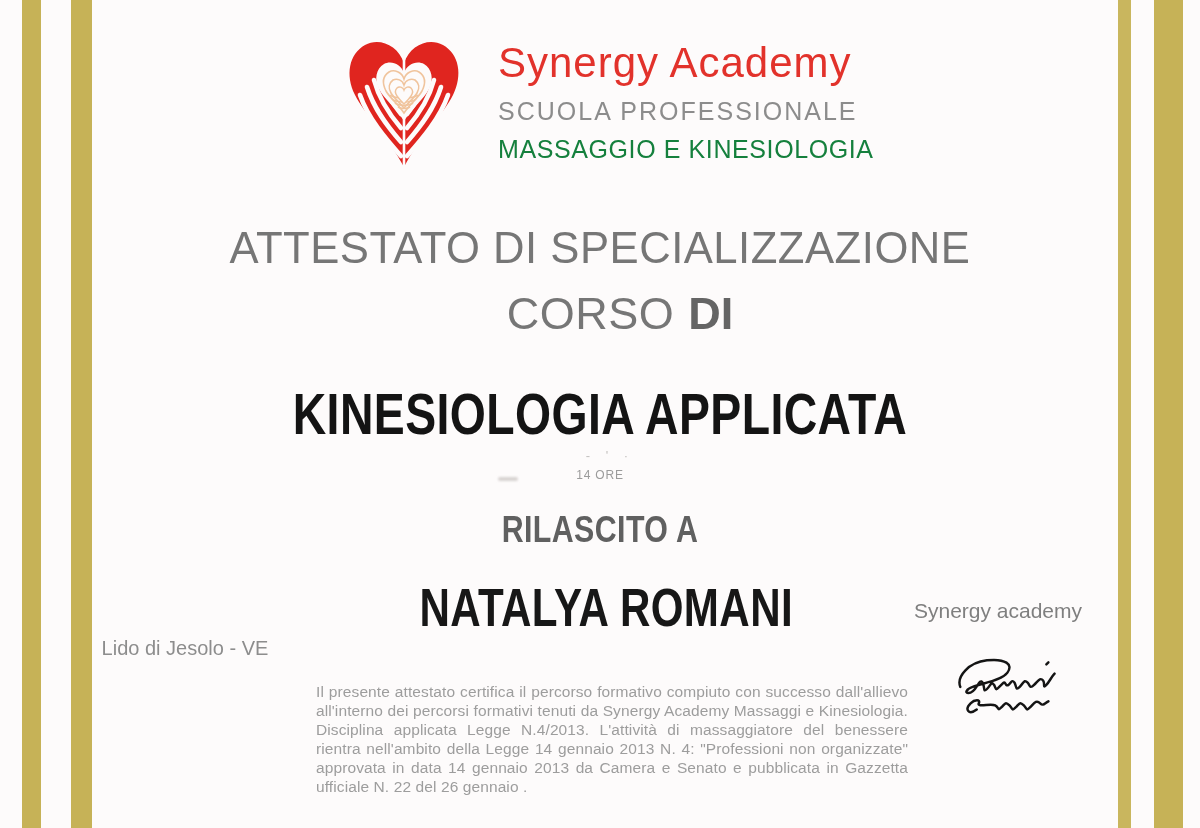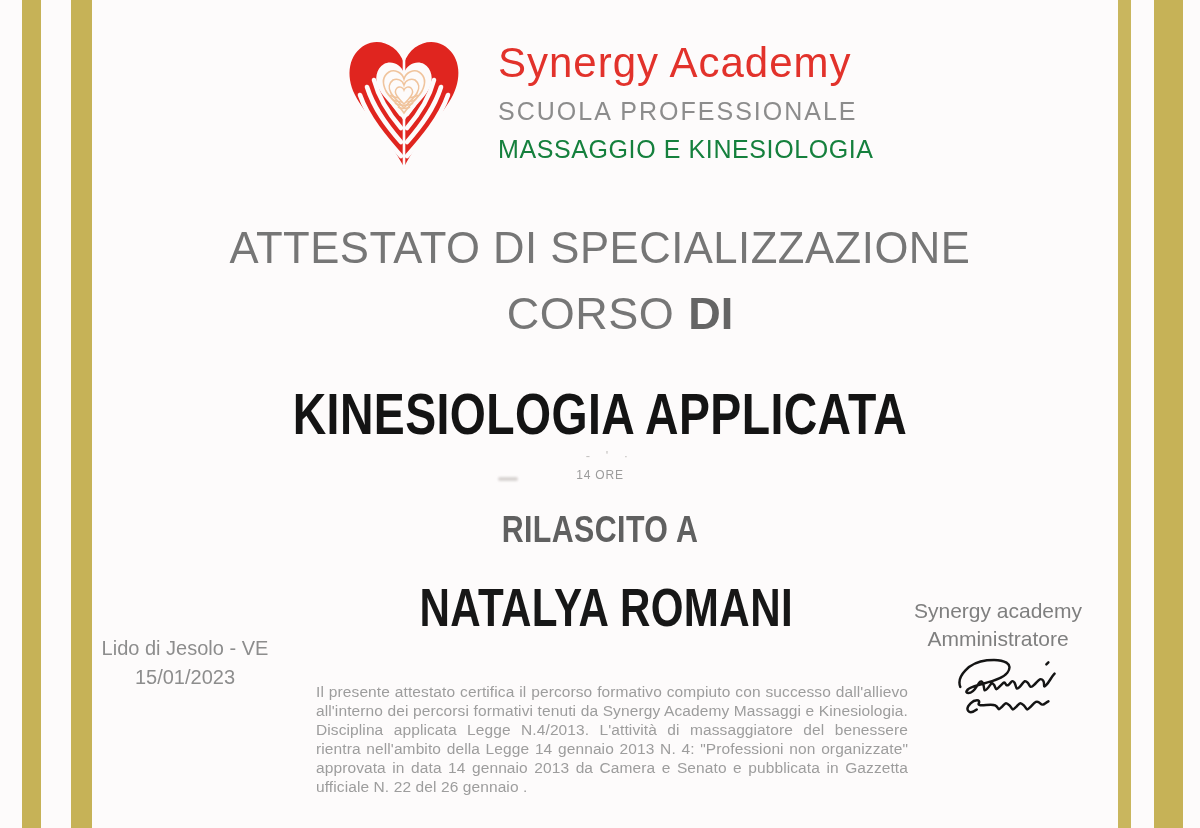--- a/index.html
+++ b/index.html
@@ -125,26 +125,24 @@
 
   <div class="erased">‐ ' ·</div>
   <div class="erased2"></div>
 
   <div class="center-line hours">14 ORE</div>
   <div class="center-line issued">RILASCITO A</div>
   <div class="center-line recipient">NATALYA ROMANI</div>
 
   <div class="side-block place-block">
     <div>Lido di Jesolo - VE</div>
-    <div>15/01/2023</div>
   </div>
 
   <div class="side-block signer-block">
     <div>Synergy academy</div>
-    <div>Amministratore</div>
   </div>
 
   <svg class="signature" viewBox="0 0 125 72" aria-hidden="true">
     <g stroke="#141414" stroke-width="2.4" fill="none" stroke-linecap="round" stroke-linejoin="round">
       <path d="M14,34 C10,24 22,10 40,8 C58,6 66,12 60,20 C54,28 36,30 26,34 C20,36 18,40 22,40 C30,40 32,24 36,30 C38,34 36,40 40,36 C44,32 44,28 47,32 C49,36 48,38 52,34 L56,30 C58,28 58,34 61,32 C64,30 64,26 67,30 C69,34 68,38 72,34 C76,30 76,26 80,30 C82,33 82,36 86,32 C90,28 92,24 95,28 C97,31 94,36 98,32 C101,29 103,24 106,21"></path>
       <path d="M30,56 C22,62 18,56 24,50 C28,46 34,46 32,50 C30,54 44,50 48,52 C52,54 50,58 54,54 C58,50 58,48 62,52 C65,55 64,58 68,54 C72,50 72,48 76,52 C79,55 78,58 82,54 C86,50 88,46 92,50 C95,53 96,50 100,48"></path>
       <path d="M98,12 L100,10"></path>
     </g>
   </svg>
 

